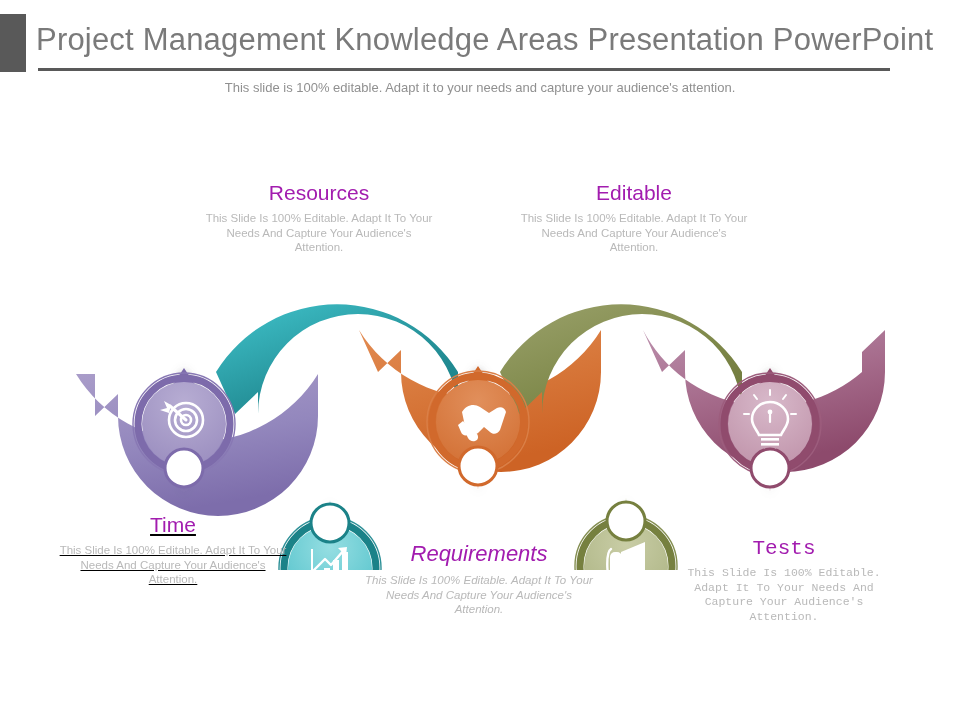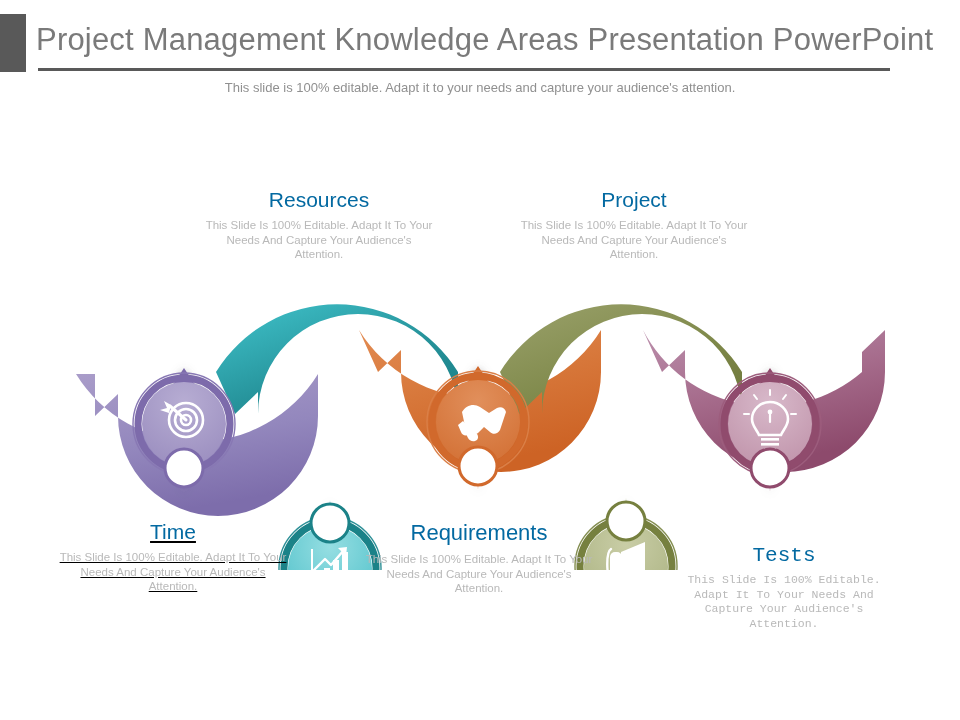--- a/index.html
+++ b/index.html
@@ -94,38 +94,38 @@
   }
 
   
   .node-text {
     position: absolute;
     width: 230px;
     text-align: center;
   }
   .node-title {
     font-size: 21px;
-    color: #0369a1;
+    color: #a21caf;
     font-weight: normal;
-    margin: 16px 0 6px 0;
+    margin: 9px 0 6px 0;
     white-space: nowrap;
   }
   .node-body {
     font-size: 11.5px;
     line-height: 14.5px;
     color: #b9b9b9;
     margin: 0;
   }
 
   
   #text-resources { left: 204px; top: 172px; }
   #text-changes   { left: 519px; top: 172px; }
   
   #text-time         { left: 58px;  top: 504px; text-decoration: underline; }
-  #text-requirements { left: 364px; top: 504px; }
+  #text-requirements { left: 364px; top: 532px; font-style: italic; }
   #text-tests        { left: 669px; top: 528px; font-family: Liberation Mono, monospace; }
 
   #text-requirements .node-title { font-size: 22px; }
 </style>
 </head>
 <body>
 
 <div id="slide">
 
   <div id="header-accent-bar"></div>
@@ -306,21 +306,21 @@
       <circle cx="770" cy="368" r="19" fill="#ffffff" stroke="#904b6d" stroke-width="3"></circle>
     </g>
   </svg>
 
   <div class="node-text" id="text-resources">
     <div class="node-title">Resources</div>
     <div class="node-body">This Slide Is 100% Editable. Adapt It To Your Needs And Capture Your Audience's Attention.</div>
   </div>
 
   <div class="node-text" id="text-changes">
-    <div class="node-title">Project</div>
+    <div class="node-title">Editable</div>
     <div class="node-body">This Slide Is 100% Editable. Adapt It To Your Needs And Capture Your Audience's Attention.</div>
   </div>
 
   <div class="node-text" id="text-time">
     <div class="node-title">Time</div>
     <div class="node-body">This Slide Is 100% Editable. Adapt It To Your Needs And Capture Your Audience's Attention.</div>
   </div>
 
   <div class="node-text" id="text-requirements">
     <div class="node-title">Requirements</div>

